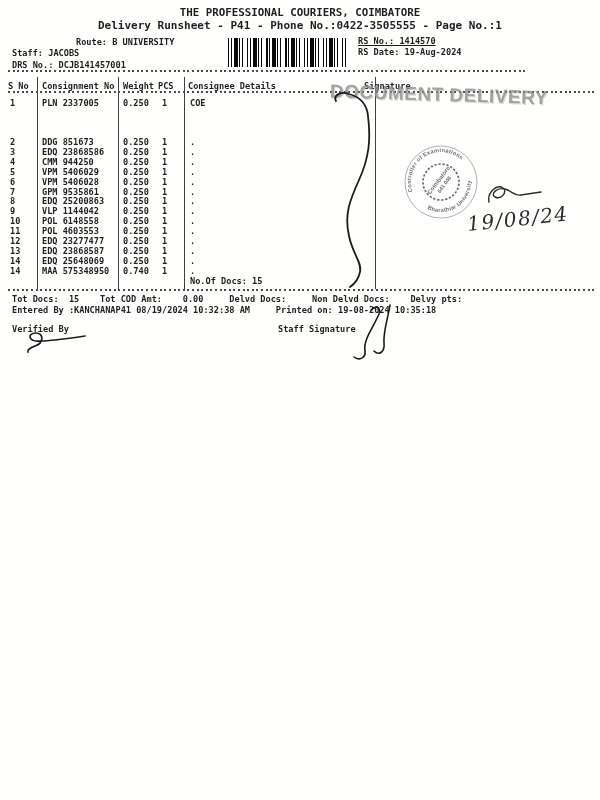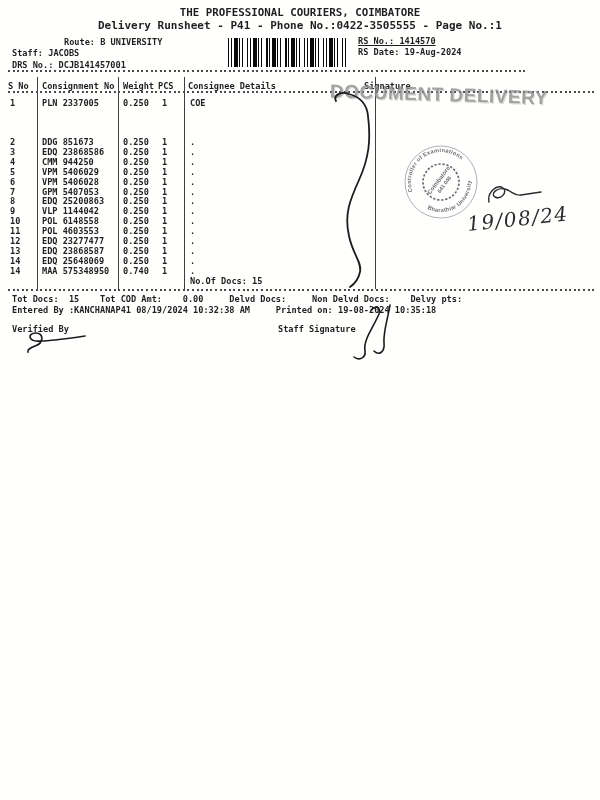--- a/index.html
+++ b/index.html
@@ -34,21 +34,21 @@
   svg.overlay{position:absolute;left:0;top:0;pointer-events:none;}
 </style>
 </head>
 <body>
 
 <div class="page">
 
   <div class="t title1">THE PROFESSIONAL COURIERS, COIMBATORE</div>
   <div class="t title2">Delivery Runsheet - P41 - Phone No.:0422-3505555 - Page No.:1</div>
 
-  <div class="t" style="left:16px;top:37px;padding-left:48px;">Route: B UNIVERSITY</div>
+  <div class="t" style="left:28px;top:37px;padding-left:48px;">Route: B UNIVERSITY</div>
   <div class="t" style="left:12px;top:48px;">Staff: JACOBS</div>
   <div class="t" style="left:12px;top:60px;">DRS No.: DCJB141457001</div>
 
   <div class="barcode"></div>
 
   <div class="t" style="left:358px;top:36px;text-decoration:underline;">RS No.: 1414570</div>
   <div class="t" style="left:358px;top:47px;">RS Date: 19-Aug-2024</div>
 
   <div class="dash" style="left:8px;top:70px;width:520px;"></div>
 
@@ -81,21 +81,21 @@
   <div class="trow t" style="top:156.8px;">
     <span class="c-sno">4</span><span class="c-id">CMM 944250</span><span class="c-wt">0.250</span><span class="c-pcs">1</span><span class="c-det">.</span>
   </div>
   <div class="trow t" style="top:166.7px;">
     <span class="c-sno">5</span><span class="c-id">VPM 5406029</span><span class="c-wt">0.250</span><span class="c-pcs">1</span><span class="c-det">.</span>
   </div>
   <div class="trow t" style="top:176.6px;">
     <span class="c-sno">6</span><span class="c-id">VPM 5406028</span><span class="c-wt">0.250</span><span class="c-pcs">1</span><span class="c-det">.</span>
   </div>
   <div class="trow t" style="top:186.5px;">
-    <span class="c-sno">7</span><span class="c-id">GPM 5407053</span><span class="c-wt">0.250</span><span class="c-pcs">1</span><span class="c-det">.</span>
+    <span class="c-sno">7</span><span class="c-id">GPM 9535861</span><span class="c-wt">0.250</span><span class="c-pcs">1</span><span class="c-det">.</span>
   </div>
   <div class="trow t" style="top:196.4px;">
     <span class="c-sno">8</span><span class="c-id">EDQ 25200863</span><span class="c-wt">0.250</span><span class="c-pcs">1</span><span class="c-det">.</span>
   </div>
   <div class="trow t" style="top:206.3px;">
     <span class="c-sno">9</span><span class="c-id">VLP 1144042</span><span class="c-wt">0.250</span><span class="c-pcs">1</span><span class="c-det">.</span>
   </div>
   <div class="trow t" style="top:216.2px;padding-left:46px;">
     <span class="c-sno">10</span><span class="c-id">POL 6148558</span><span class="c-wt">0.250</span><span class="c-pcs">1</span><span class="c-det">.</span>
   </div>

